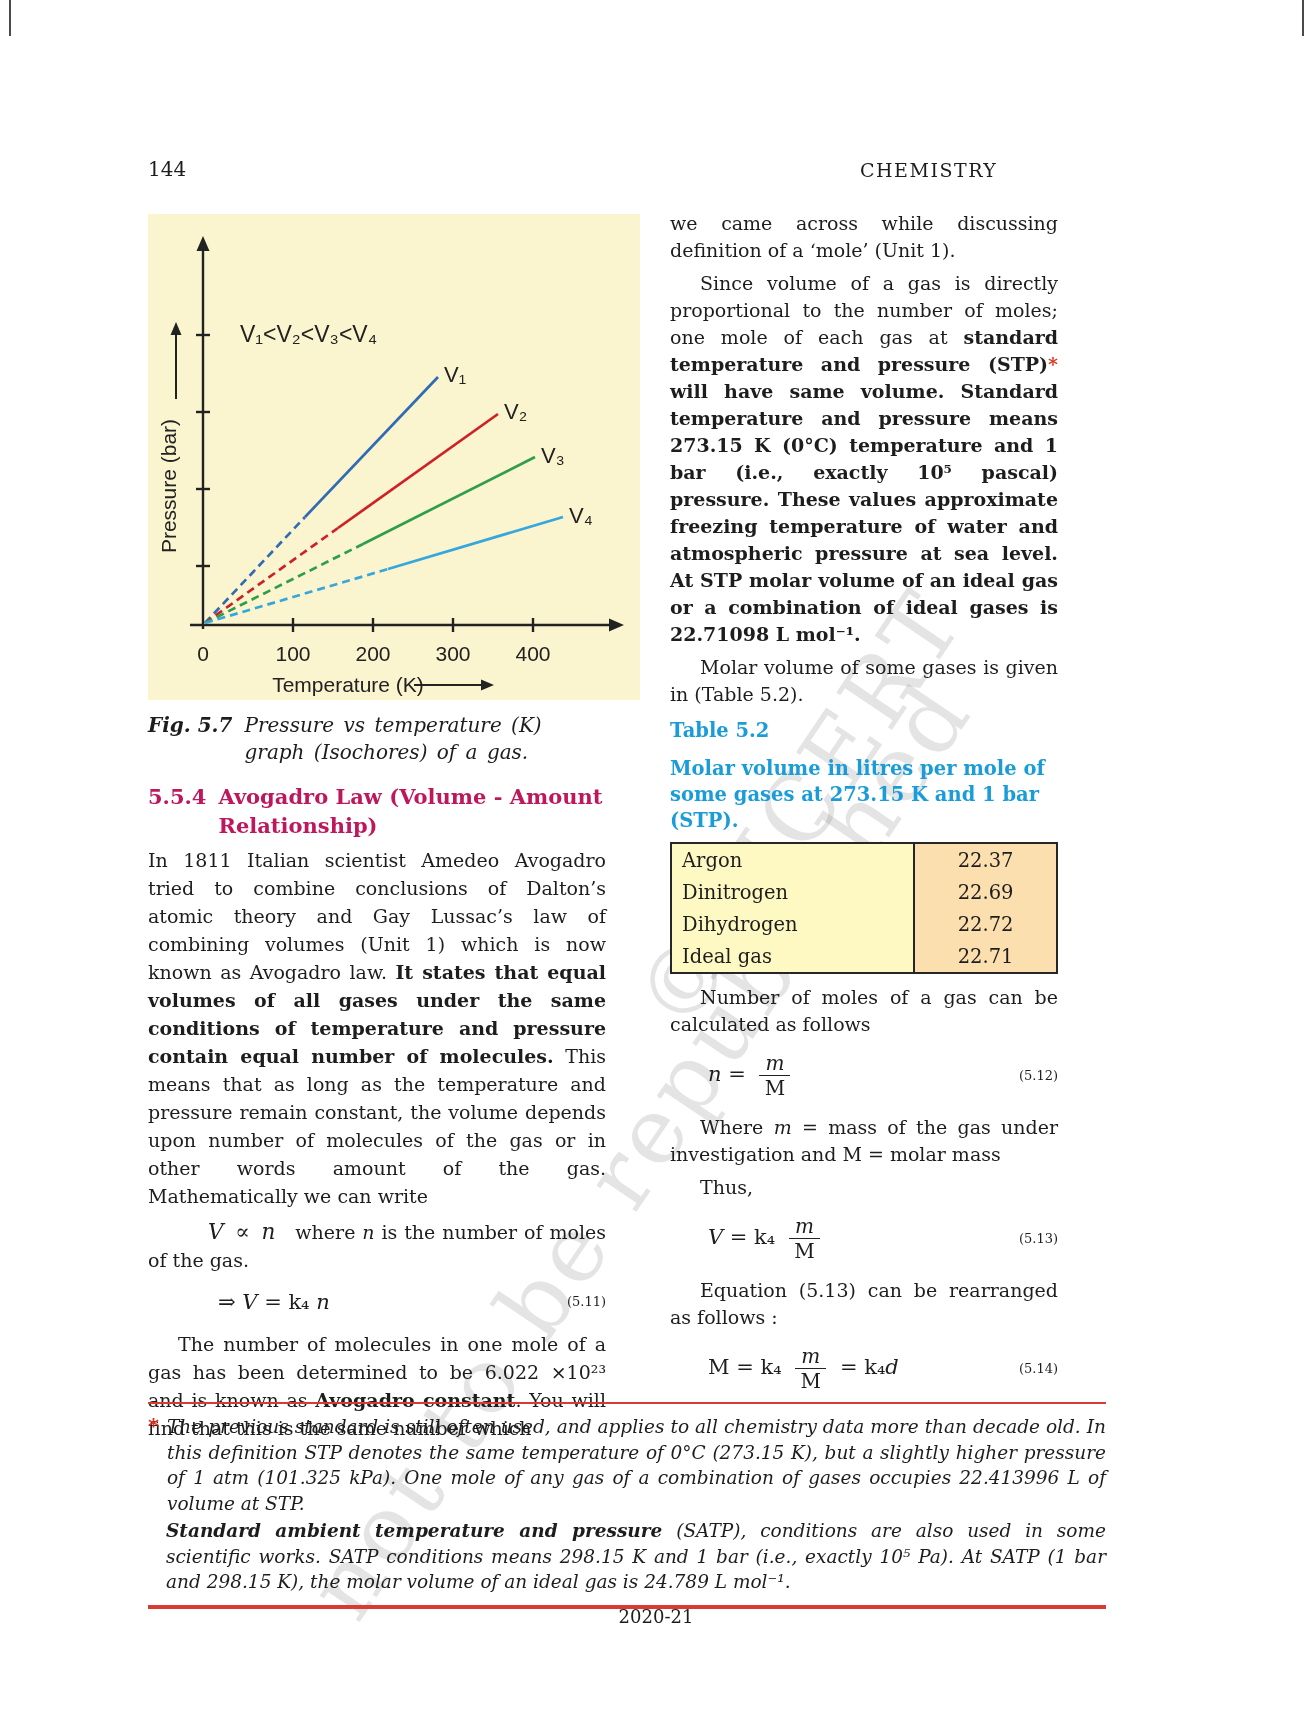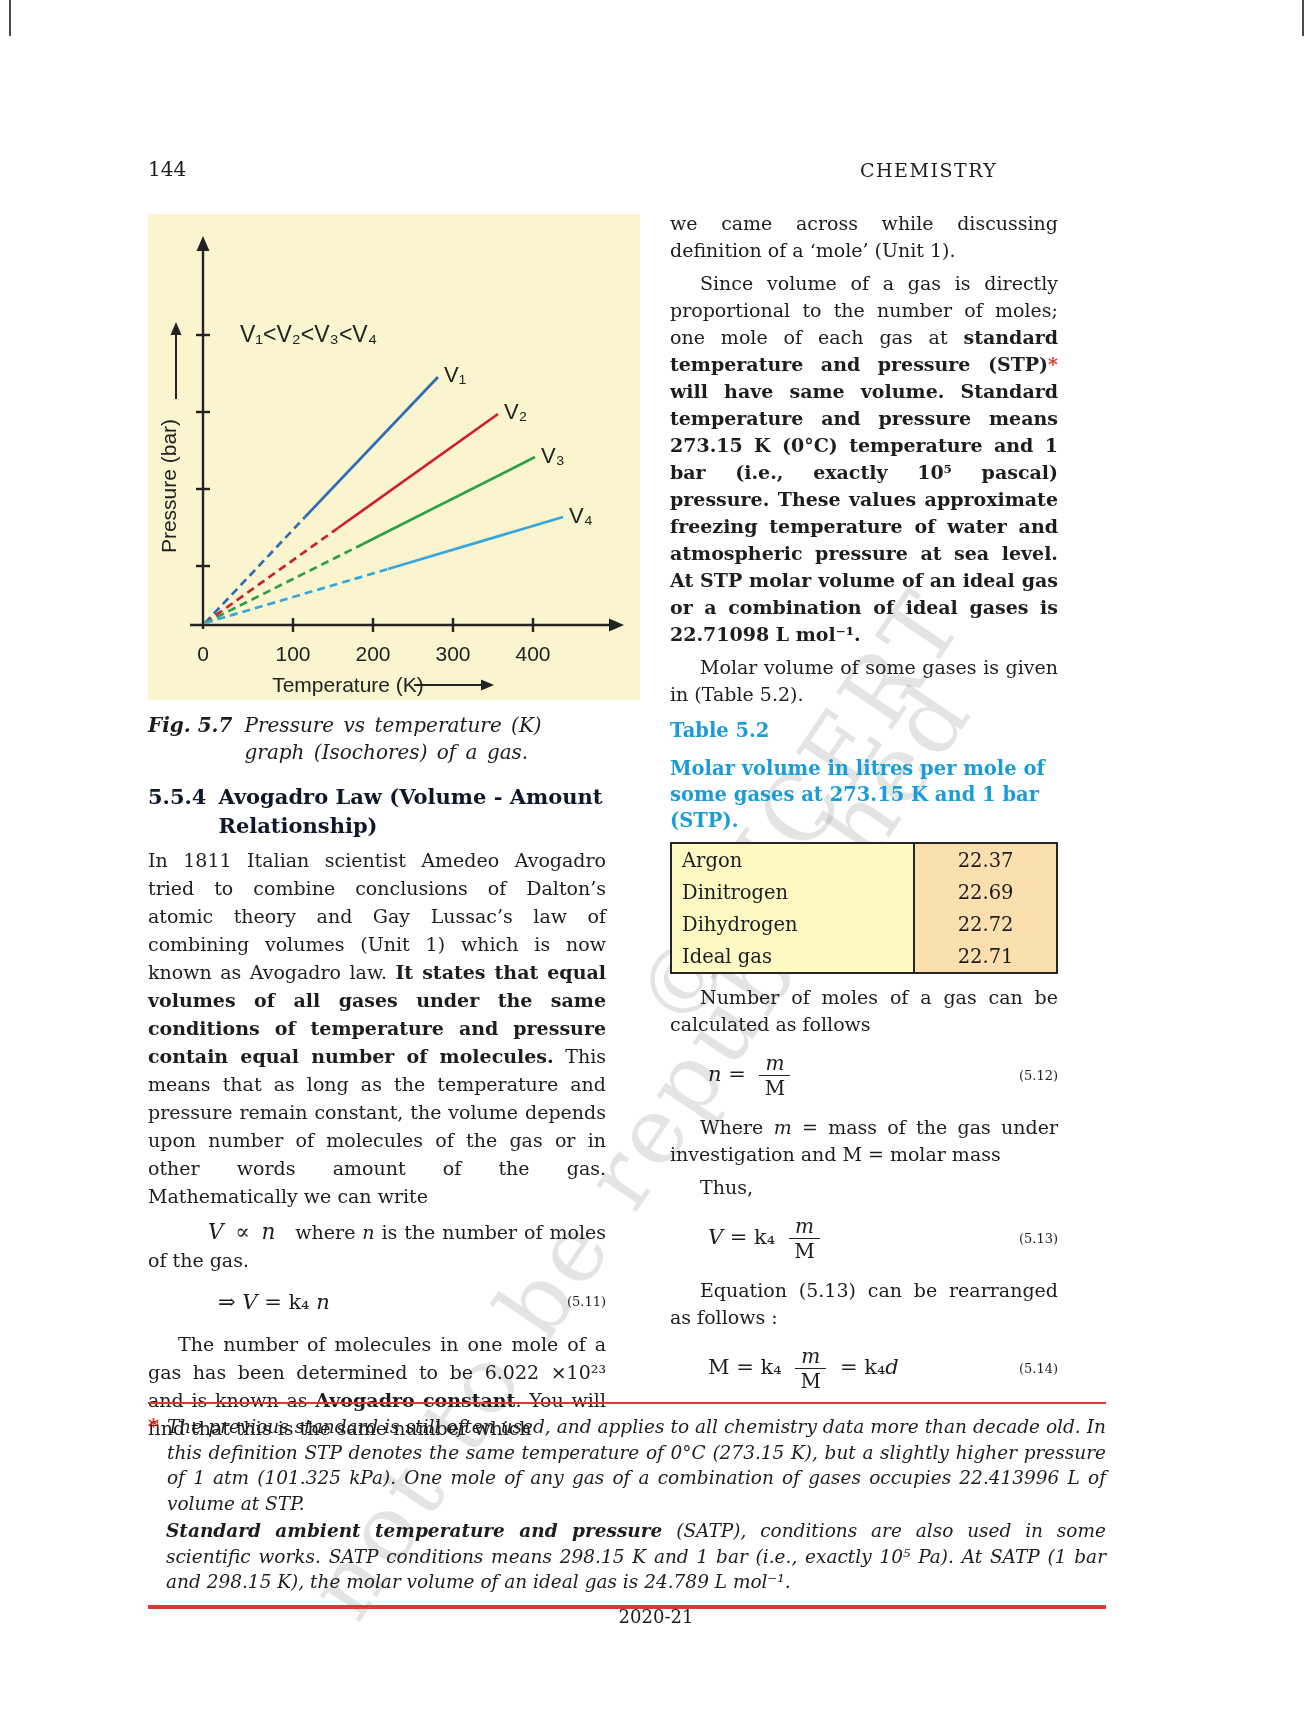--- a/index.html
+++ b/index.html
@@ -22,21 +22,21 @@
 
   .col-left{position:absolute;left:148px;top:712px;width:458px;font-size:19px;line-height:28px;
             text-align:justify;z-index:6;}
   .col-right{position:absolute;left:670px;top:210px;width:388px;font-size:19px;line-height:27px;
              text-align:justify;z-index:6;}
 
   .caption{display:flex;gap:12px;font-style:italic;font-size:20px;line-height:27px;text-align:left;}
   .caption .lbl{font-weight:bold;white-space:nowrap;text-align:center;}
   .caption .txt{word-spacing:3px;}
 
-  .heading{display:flex;gap:12px;color:#0f172a;font-weight:bold;font-size:21px;line-height:29px;
+  .heading{display:flex;gap:12px;color:#be185d;font-weight:bold;font-size:21px;line-height:29px;
            text-align:left;margin-top:16px;}
   .tbl-heading{display:flex;gap:12px;color:#1a9cd8;font-weight:bold;font-size:19.5px;line-height:26px;
                margin:10px 0 8px 0;text-align:left;flex-direction:column;}
 
   .para{margin:6px 0 0 0;}
   .indent{text-indent:30px;}
   .red{color:#e0301e;}
 
   .eq-row{display:flex;justify-content:space-between;align-items:center;text-align:left;margin:14px 0;}
   .eq-left{margin-left:70px;font-size:21px;}

